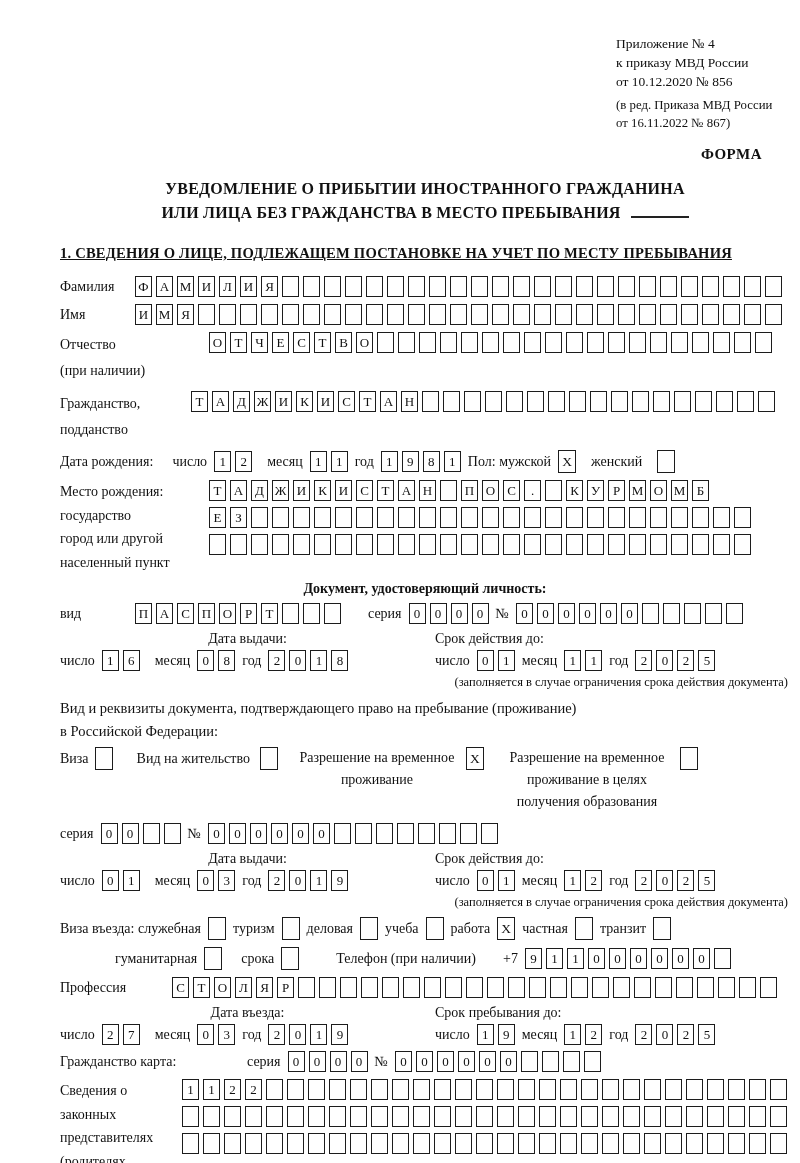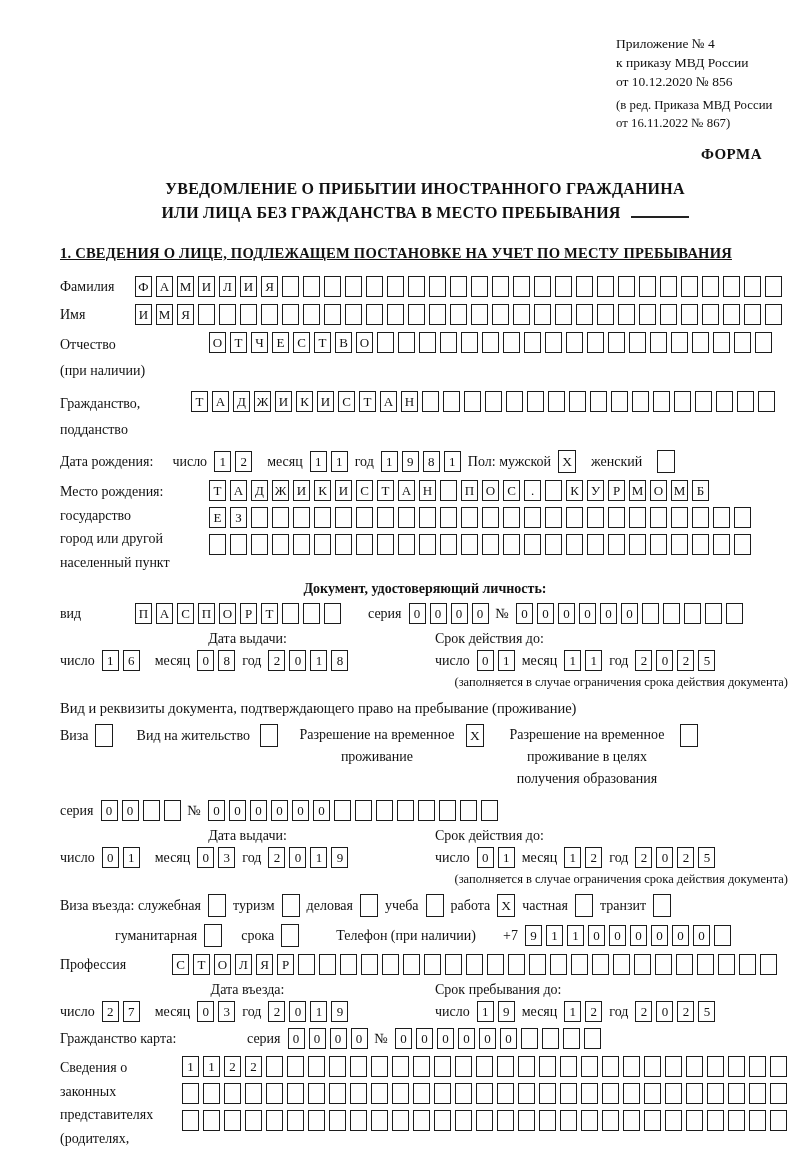--- a/index.html
+++ b/index.html
@@ -417,20 +417,21 @@
           <span class="cell">0</span>
           <span class="cell">2</span>
           <span class="cell">5</span>
         </span>
     </span>
   </div>
   <div class="note-r">(заполняется в случае ограничения срока действия документа)</div>
 
   <div class="intro">
     <div>Вид и реквизиты документа, подтверждающего право на пребывание (проживание)</div>
+    <div>в Российской Федерации:</div>
   </div>
 
   <div class="row top opts">
     <span class="mr6" style="line-height:23px">Виза</span>
     <span class="chk mr24"></span>
     <span class="mr10" style="line-height:23px">Вид на жительство</span>
     <span class="chk mr18"></span>
     <span class="optxt" style="width:162px">
       <span>Разрешение на временное</span><br>
       <span>проживание</span>

